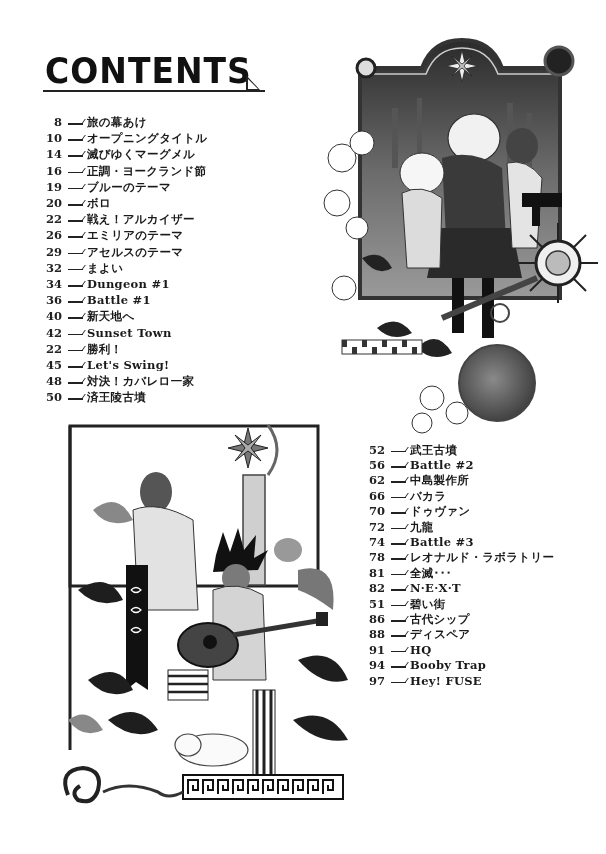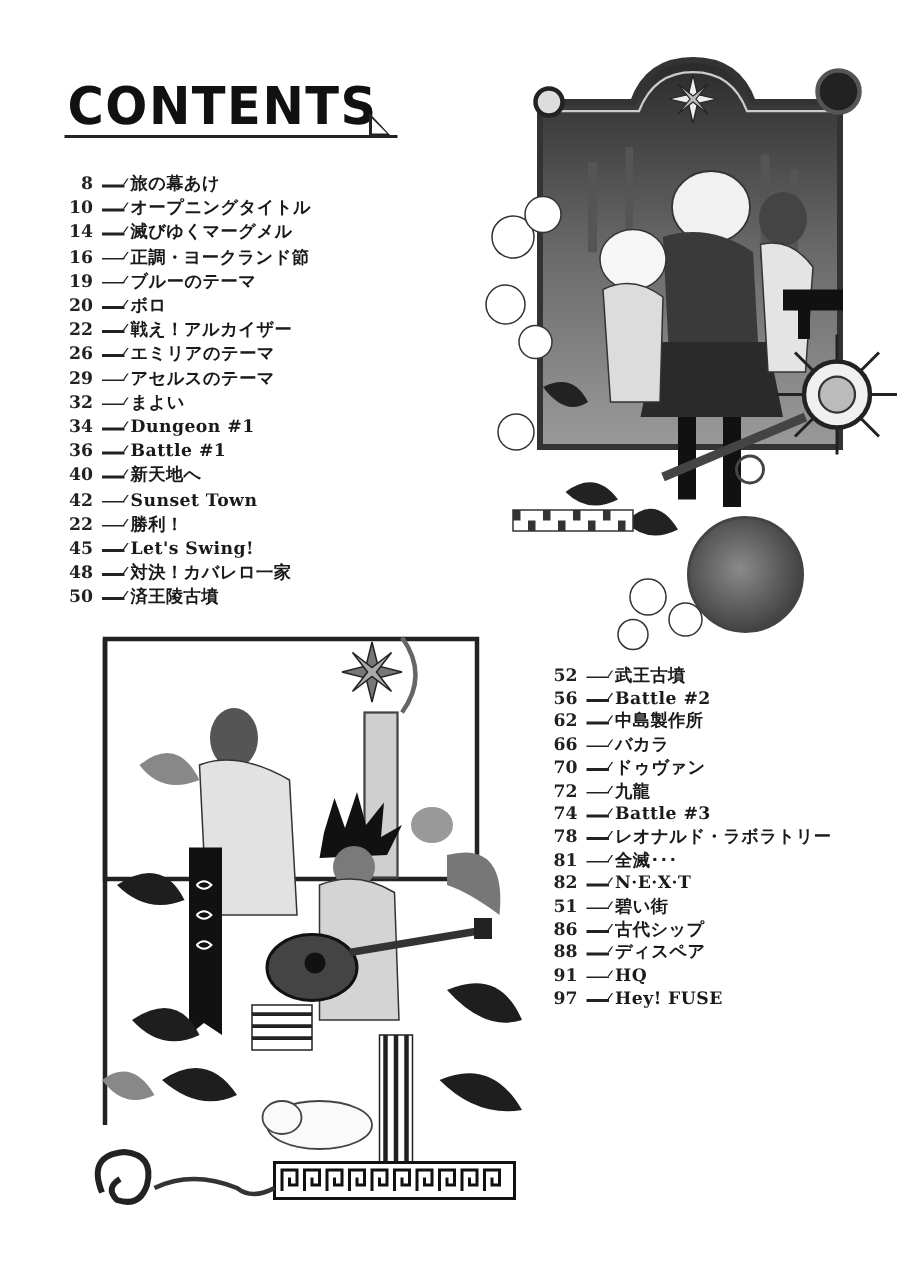--- a/index.html
+++ b/index.html
@@ -192,20 +192,25 @@
     </li>
     <li>
       <span class="pg">88</span>
       <span class="arrow"></span>
       <span class="ttl">ディスペア</span>
     </li>
     <li>
       <span class="pg">91</span>
       <span class="arrow"></span>
       <span class="ttl">HQ</span>
+    </li>
+    <li>
+      <span class="pg">94</span>
+      <span class="arrow"></span>
+      <span class="ttl">Booby Trap</span>
     </li>
     <li>
       <span class="pg">97</span>
       <span class="arrow"></span>
       <span class="ttl">Hey! FUSE</span>
     </li>
   </ul>
 
 <div class="illus illus-top">
   <svg width="278" height="410" viewBox="0 0 278 410">

